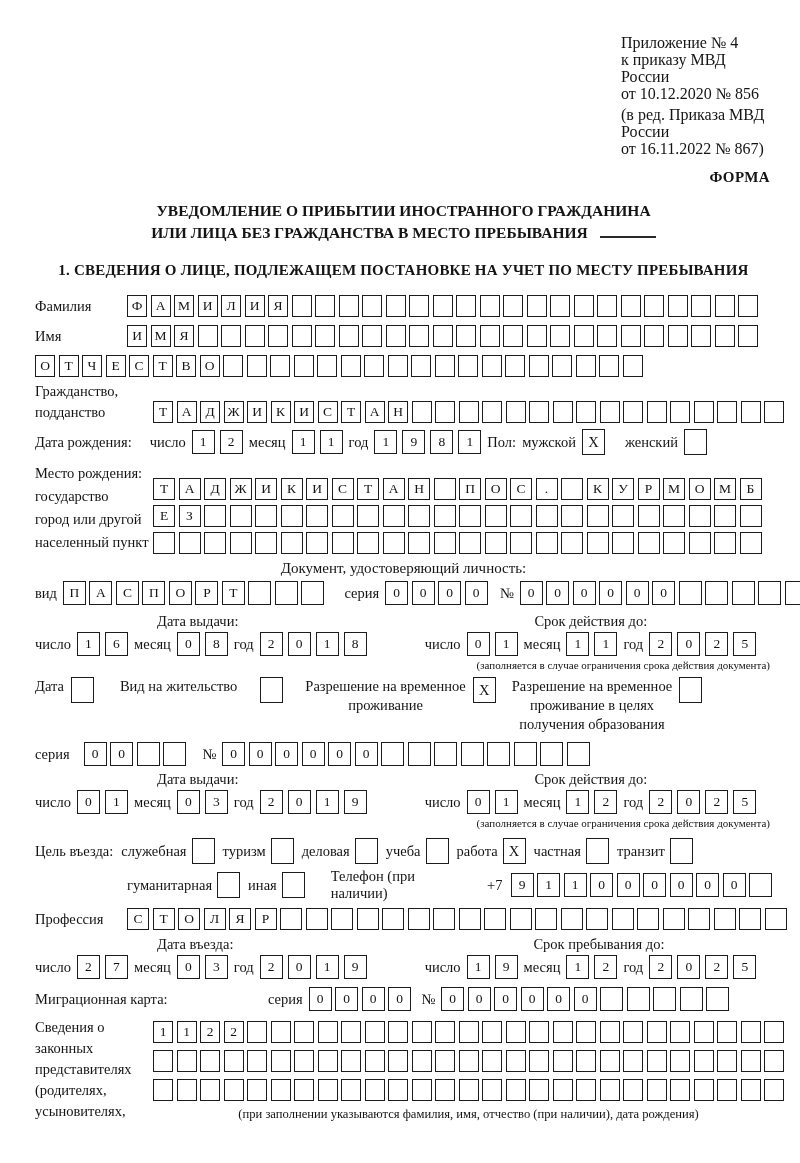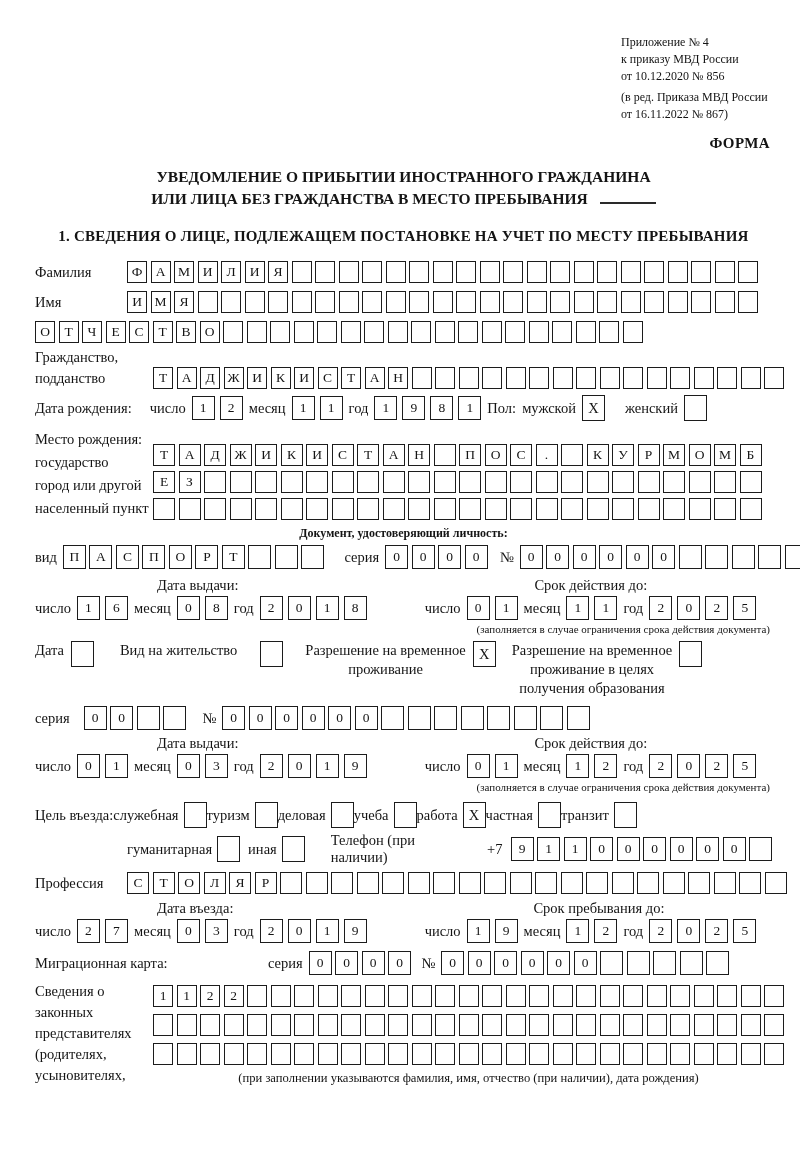--- a/index.html
+++ b/index.html
@@ -3,21 +3,21 @@
 <meta charset="utf-8">
 <style>
   *{box-sizing:border-box;margin:0;padding:0}
   html,body{background:#888}
   body{display:flex;justify-content:center}
   .page{
     width:800px;height:1163px;background:#fff;color:#141414;
     font-family:"Liberation Serif","DejaVu Serif",serif;font-size:14.5px;
     padding:34px 28px 10px 35px;position:relative;overflow:hidden;
   }
-  .annex{margin-left:586px;font-size:12px;line-height:17px}
+  .annex{margin-left:586px;font-size:16px;line-height:17px}
   .annex .g2{margin-top:4px}
   .forma{text-align:right;font-weight:bold;font-size:15px;margin-top:12px;padding-right:2px;letter-spacing:.4px}
   .title{text-align:center;font-weight:bold;font-size:15.5px;line-height:22px;margin-top:14px}
   .title .u{display:inline-block;width:56px;border-bottom:2.2px solid #2a2a2a;height:12px;margin-left:12px}
   .sec{text-align:center;font-weight:bold;font-size:15px;margin-top:18px;letter-spacing:.2px}
 
   .row{display:flex;align-items:flex-end;margin-top:8px}
   .lbl{flex:none;line-height:21px}
   .lblblock{flex:none;line-height:21px}
   .boxes{display:flex;gap:3.5px;flex:none}
@@ -28,21 +28,21 @@
   }
   .md .cell{width:22px}
   .lg .cell{width:23px;height:24px}
   .dt{gap:5px}
   .cbox{
     flex:none;width:23px;height:26px;border:1.9px solid #1c1c1c;background:#fff;
     display:flex;align-items:center;justify-content:center;font-size:14.5px;
   }
   .inline{display:flex;align-items:center;gap:6px}
   .stack{display:flex;flex-direction:column;gap:5px}
-  .dochead{text-align:center;font-weight:bold;margin-top:6px;font-size:12px}
+  .dochead{text-align:center;font-weight:normal;margin-top:6px;font-size:15px}
   .hdrrow{display:flex;margin-top:8px;line-height:17px}
   .note{font-size:11px;text-align:right;margin-top:2px;line-height:15px;padding-right:2px}
   .intro{margin-top:8px;line-height:22px}
   .cbgroup{display:flex;align-items:flex-start;margin-top:4px}
   .cbitem{display:flex;align-items:flex-start;gap:7px}
   .cbtxt{text-align:center;line-height:19px}
   .purpose{display:flex;align-items:center;gap:5px}
   .guardnote{font-size:12.6px;text-align:center;margin-top:6px}
 </style>
 </head>
@@ -487,21 +487,21 @@
     <span>год</span>
     <span class="boxes lg dt">
         <span class="cell">2</span>
         <span class="cell">0</span>
         <span class="cell">2</span>
         <span class="cell">5</span>
       </span>
   </div>
   <div class="note">(заполняется в случае ограничения срока действия документа)</div>
 
-  <div class="row inline" style="margin-top:7px;gap:0">
+  <div class="row inline" style="margin-top:7px;gap:8px">
     <span>Цель въезда:</span>
     <span class="purpose">
         <span>служебная</span>
         <span class="cbox"></span>
       </span>
     <span class="purpose">
         <span>туризм</span>
         <span class="cbox"></span>
       </span>
     <span class="purpose">

